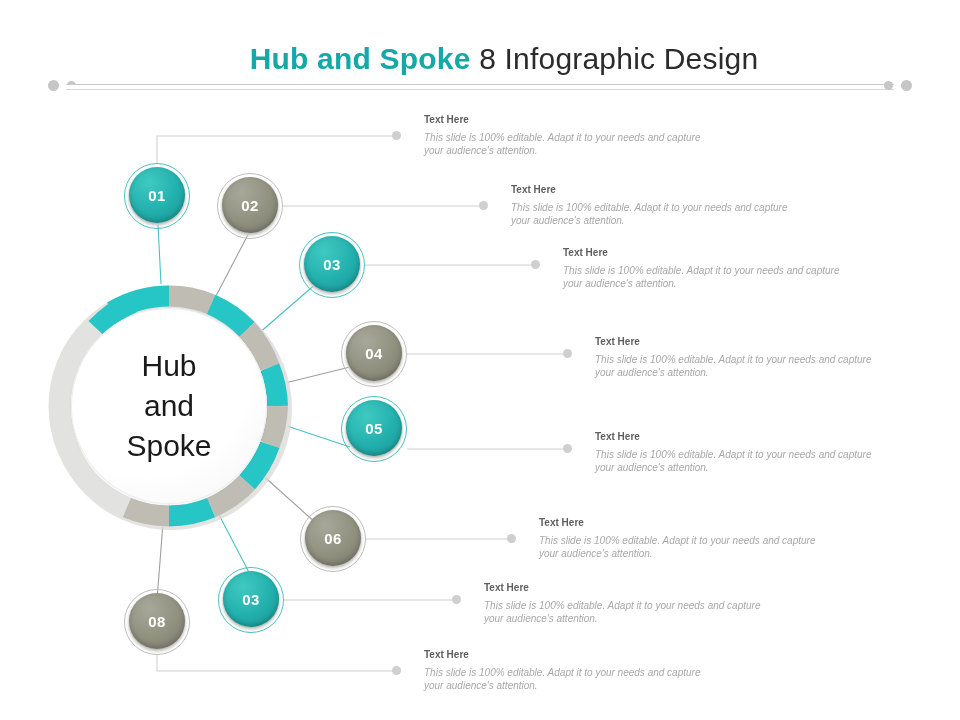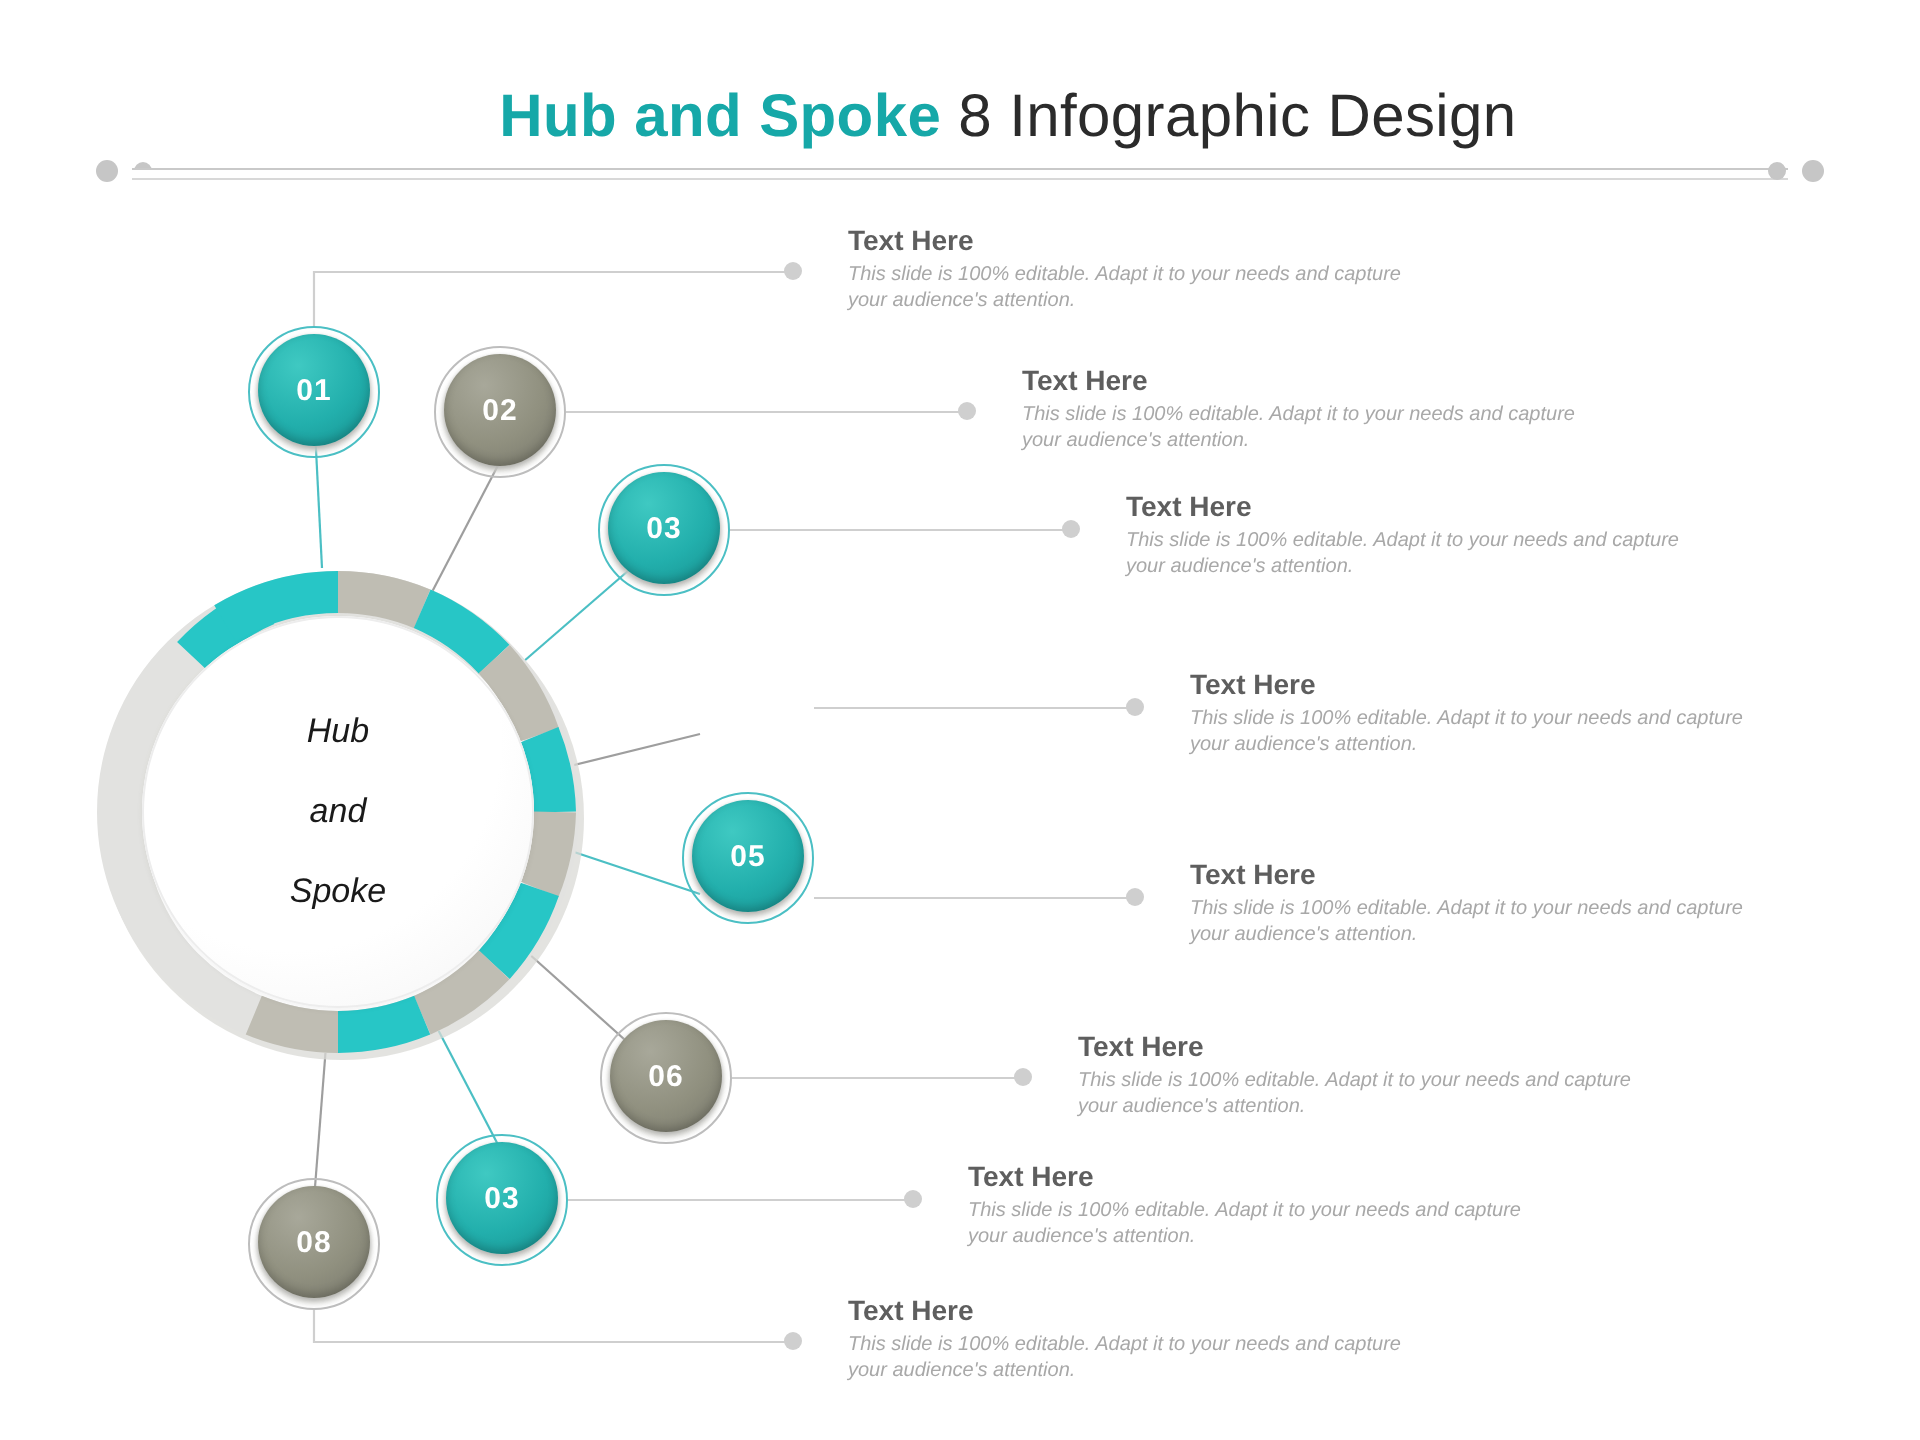--- a/index.html
+++ b/index.html
@@ -103,26 +103,25 @@
     height: 196px;
     border-radius: 50%;
     background: radial-gradient(circle at 38% 32%, #ffffff 0%, #ffffff 58%, #f3f3f3 100%);
     box-shadow: inset 0 0 0 1px #EDEDED, 0 1px 3px rgba(0,0,0,0.06);
     display: flex;
     align-items: center;
     justify-content: center;
   }
   #hub-label {
     text-align: center;
-    font-size: 17px;
+    font-size: 30px;
     line-height: 40px;
     color: #1A1A1A;
     font-weight: 400;
     white-space: pre-line;
-    font-style: italic;
   }
 
   
   .node {
     position: absolute;
     width: 66px;
     height: 66px;
   }
   .node-outring {
     position: absolute;
@@ -162,21 +161,21 @@
     font-weight: 700;
     letter-spacing: 0.5px;
   }
 
   
   .text-block {
     position: absolute;
     width: 278px;
   }
   .tb-title {
-    font-size: 14px;
+    font-size: 10px;
     font-weight: 700;
     color: #5E5E5E;
     line-height: 16px;
     margin-bottom: 3px;
   }
   .tb-body {
     font-size: 10px;
     line-height: 13px;
     color: #A8A8A8;
     font-style: italic;
@@ -286,20 +285,27 @@
   </div>
 
   <div class="node teal" style="left:299px; top:232px;">
     <div class="node-shadow"></div>
     <div class="node-outring"></div>
     <div class="node-core">
       <span class="node-num">03</span>
     </div>
   </div>
 
+  <div class="node gray" style="left:341px; top:321px;">
+    <div class="node-shadow"></div>
+    <div class="node-outring"></div>
+    <div class="node-core">
+      <span class="node-num">04</span>
+    </div>
+  </div>
 
   <div class="node teal" style="left:341px; top:396px;">
     <div class="node-shadow"></div>
     <div class="node-outring"></div>
     <div class="node-core">
       <span class="node-num">05</span>
     </div>
   </div>
 
   <div class="node gray" style="left:300px; top:506px;">

